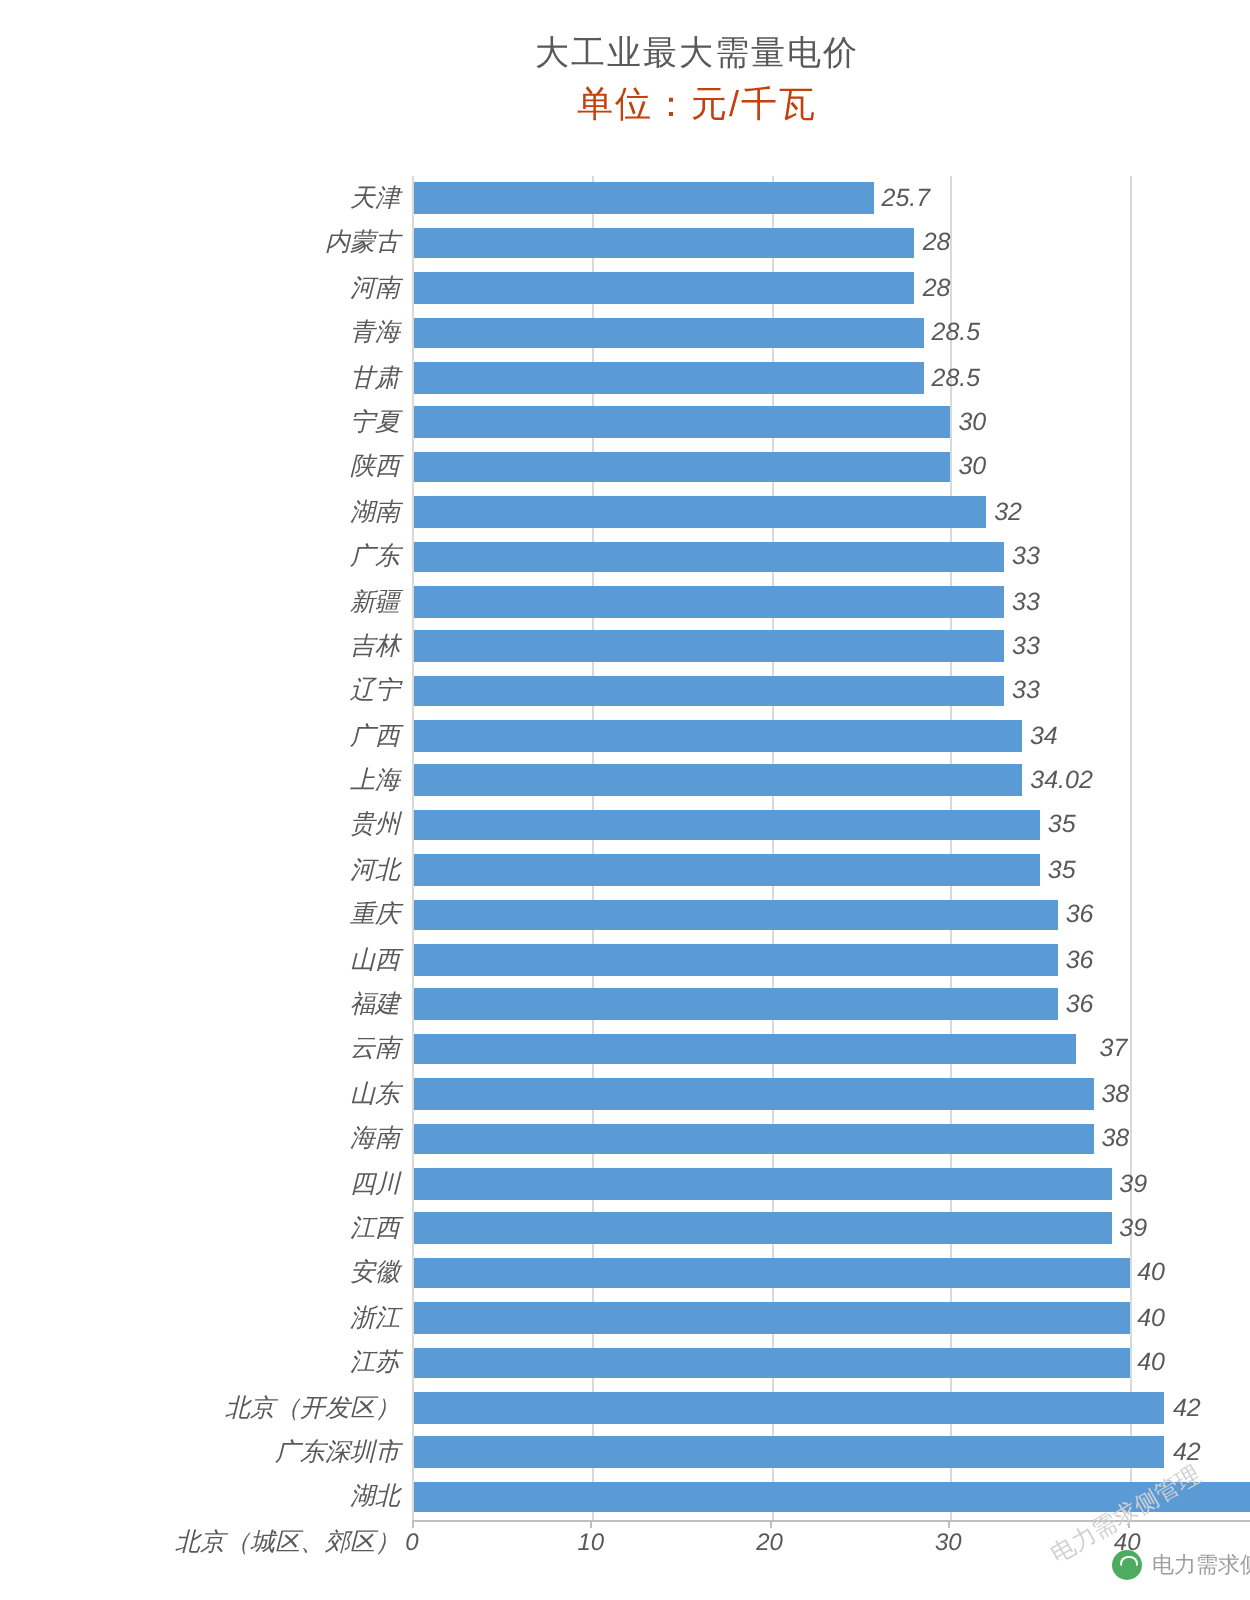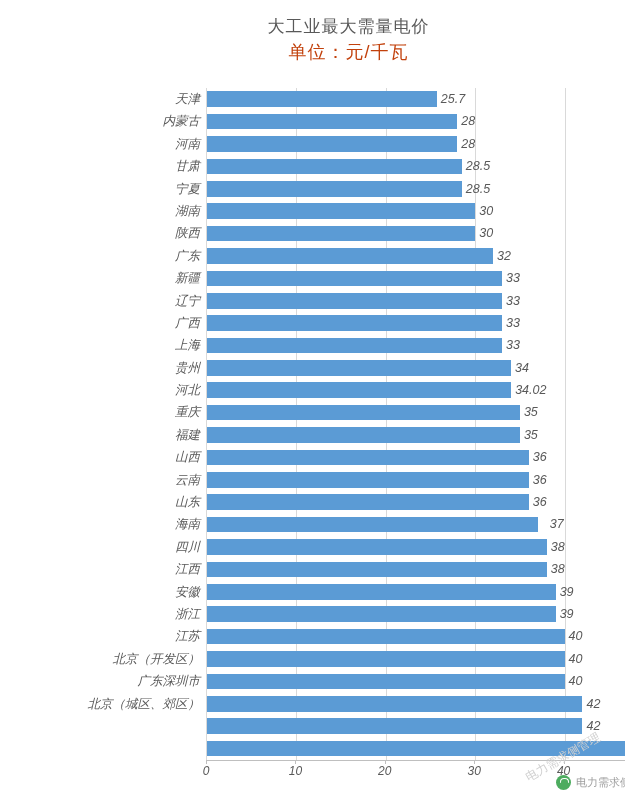--- a/index.html
+++ b/index.html
@@ -196,62 +196,68 @@
           <div class="row">
             <div class="cat-label">天津</div>
           </div>
           <div class="row">
             <div class="cat-label">内蒙古</div>
           </div>
           <div class="row">
             <div class="cat-label">河南</div>
           </div>
           <div class="row">
+            <div class="cat-label">青海</div>
+          </div>
+          <div class="row">
             <div class="cat-label">甘肃</div>
           </div>
           <div class="row">
             <div class="cat-label">宁夏</div>
           </div>
           <div class="row">
+            <div class="cat-label">陕西</div>
+          </div>
+          <div class="row">
             <div class="cat-label">湖南</div>
           </div>
           <div class="row">
-            <div class="cat-label">陕西</div>
-          </div>
-          <div class="row">
             <div class="cat-label">广东</div>
           </div>
           <div class="row">
             <div class="cat-label">新疆</div>
           </div>
           <div class="row">
+            <div class="cat-label">吉林</div>
+          </div>
+          <div class="row">
             <div class="cat-label">辽宁</div>
           </div>
           <div class="row">
             <div class="cat-label">广西</div>
           </div>
           <div class="row">
             <div class="cat-label">上海</div>
           </div>
           <div class="row">
             <div class="cat-label">贵州</div>
           </div>
           <div class="row">
             <div class="cat-label">河北</div>
           </div>
           <div class="row">
             <div class="cat-label">重庆</div>
           </div>
           <div class="row">
+            <div class="cat-label">山西</div>
+          </div>
+          <div class="row">
             <div class="cat-label">福建</div>
           </div>
           <div class="row">
-            <div class="cat-label">山西</div>
-          </div>
-          <div class="row">
             <div class="cat-label">云南</div>
           </div>
           <div class="row">
             <div class="cat-label">山东</div>
           </div>
           <div class="row">
             <div class="cat-label">海南</div>
           </div>
           <div class="row">
             <div class="cat-label">四川</div>
@@ -266,20 +272,23 @@
             <div class="cat-label">浙江</div>
           </div>
           <div class="row">
             <div class="cat-label">江苏</div>
           </div>
           <div class="row">
             <div class="cat-label">北京（开发区）</div>
           </div>
           <div class="row">
             <div class="cat-label">广东深圳市</div>
+          </div>
+          <div class="row">
+            <div class="cat-label">湖北</div>
           </div>
           <div class="row">
             <div class="cat-label">北京（城区、郊区）</div>
           </div>
         </div>
     </div>
     <div class="bars-col">
       <div id="gridlines">
           <div class="gridline" style="left: 89.4px;"></div>
           <div class="gridline" style="left: 178.8px;"></div>

